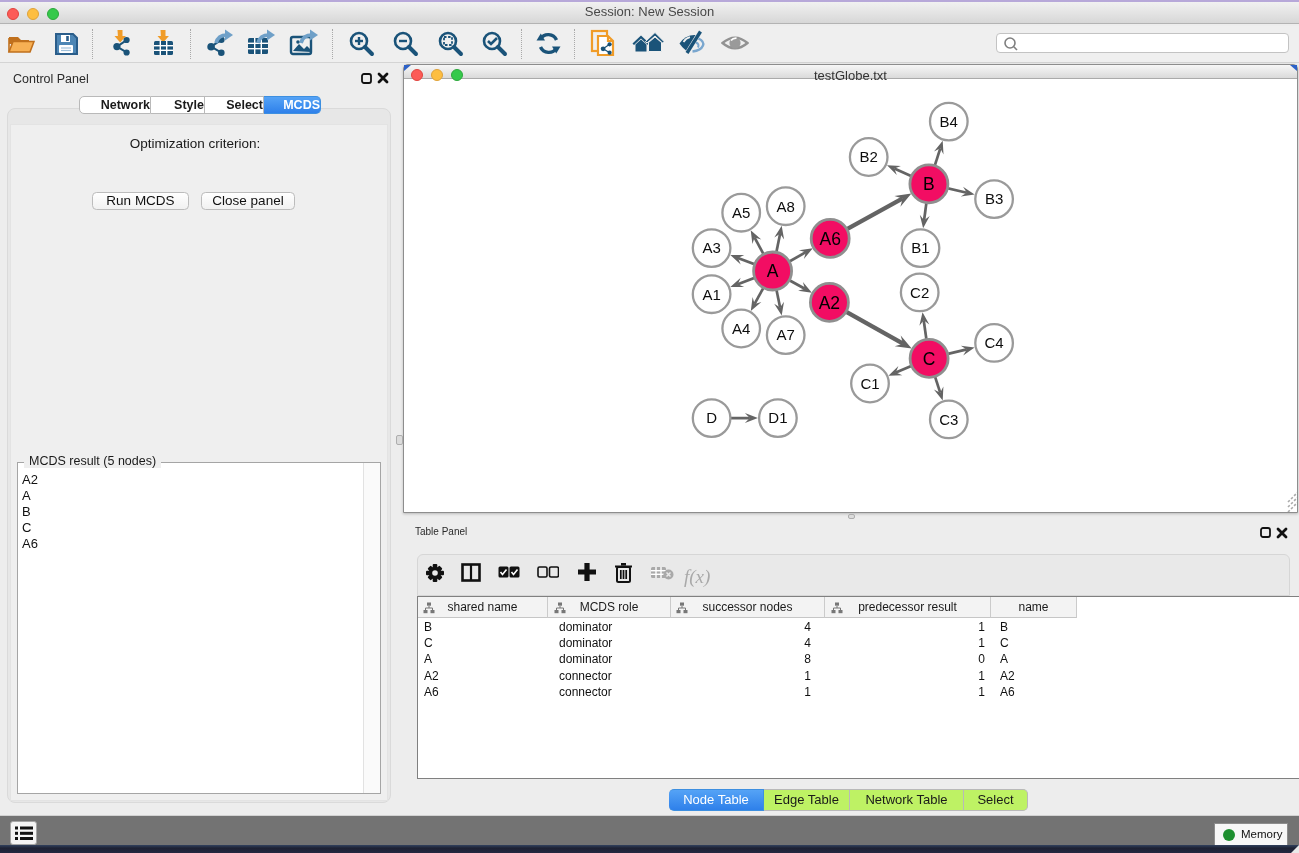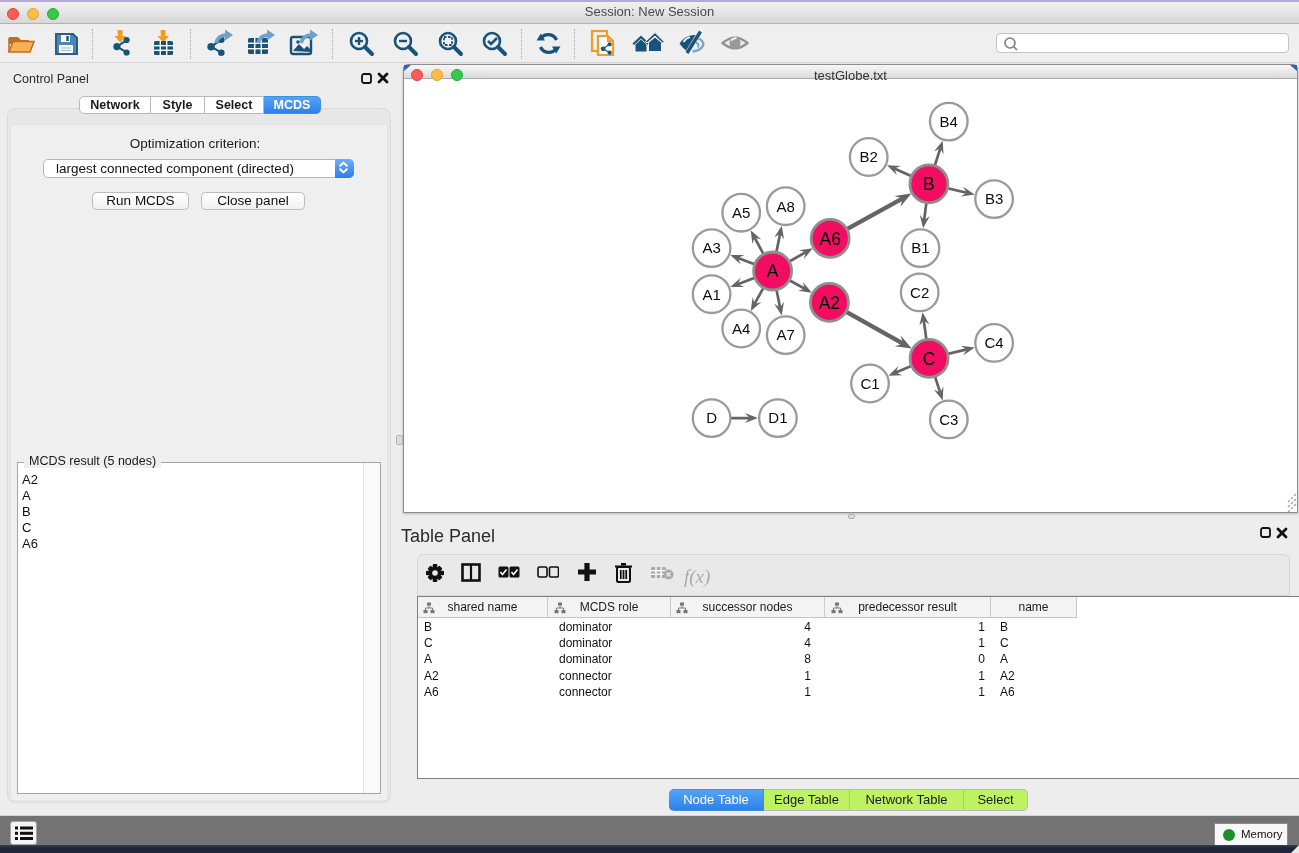--- a/index.html
+++ b/index.html
@@ -10,41 +10,41 @@
 #titlebar .t-yel{left:27px;background:#fdbe41;border:1px solid #dfa23a;}
 #titlebar .t-grn{left:47px;background:#35c94b;border:1px solid #2ca83c;}
 #title-text{left:0;right:0;top:2px;text-align:center;font-size:13px;color:#484848;}
 #toolbar{left:0;top:26px;width:1299px;height:37px;background:#efefef;border-bottom:1px solid #d4d4d4;}
 .sep{top:3px;height:30px;width:0;border-left:1px dotted #a9a9a9;}
 .ticon{top:4px;}
 #searchbox{left:996px;top:7px;width:293px;height:20px;background:#fff;border:1px solid #c3c3c3;border-radius:4px;}
 #main{left:0;top:63px;width:1299px;height:752px;background:#ededed;}
 #cp-title{left:13px;top:9px;font-size:12.5px;color:#2a2a2a;}
 #cp-tabs{left:79px;top:33px;height:18px;display:flex;font-size:12.5px;font-weight:bold;color:#1a1a1a;}
-#cp-tabs div{background:#fff;border:1px solid #b9b9b9;border-left:none;line-height:16px;text-align:center;}
+#cp-tabs div{background:#fff;border:1px solid #b9b9b9;border-left:none;line-height:16px;text-align:right;}
 #cp-tabs div:first-child{border-left:1px solid #b9b9b9;border-radius:5px 0 0 5px;}
 #cp-tabs div.sel{background:linear-gradient(#55a3f6,#2e80ea);color:#fff;border-color:#3d8fe0;border-radius:0 5px 5px 0;}
 #cp-outer{left:7px;top:45px;width:384px;height:695px;background:#e7e7e7;border:1px solid #dadada;border-radius:8px;}
 #cp-inner{left:10px;top:61px;width:378px;height:677px;background:#efefef;border:1px solid #e3e3e3;}
 #opt-label{left:9px;top:73px;width:372px;text-align:center;font-size:13.5px;color:#1a1a1a;}
 #dropdown{left:43px;top:96px;width:311px;height:19px;background:#fff;border:1px solid #b5b5b5;border-radius:5px;font-size:13.5px;color:#111;line-height:17px;padding-left:12px;}
 #dd-btn{right:-1px;top:-1px;width:19px;height:19px;border-radius:0 5px 5px 0;background:linear-gradient(#6db0fb,#2d7ce9);}
 .btn{top:129px;height:18px;background:linear-gradient(#ffffff,#f1f1f1);border:1px solid #bcbcbc;border-radius:4.5px;font-size:13.5px;color:#111;text-align:center;line-height:16px;}
 #fieldset{left:17px;top:399px;width:364px;height:332px;border:1px solid #a5a5a5;}
 #legend{left:24px;top:391px;background:#efefef;padding:0 5px;font-size:12.5px;color:#1a1a1a;}
 #mlist{left:18px;top:400px;width:362px;height:330px;background:#fff;font-size:13px;color:#111;padding:9px 0 0 4px;line-height:16px;}
 #mscroll{left:363px;top:400px;width:17px;height:330px;background:#fafafa;border-left:1px solid #e2e2e2;}
 #gwin{left:403px;top:1px;width:895px;height:449px;background:#fff;border:1px solid #8d8d8d;border-radius:5px 5px 0 0;box-shadow:0 1px 3px rgba(0,0,0,.22);}
 #gtitle{left:0;top:0;width:893px;height:14px;background:linear-gradient(#f7f7f7,#dadada);border-bottom:1px solid #aaa;border-radius:5px 5px 0 0;}
 #gtitle .t-red{left:7px;top:4px;background:#fc5b57;border:1px solid #e0443e;}
 #gtitle .t-yel{left:27px;top:4px;background:#fdbe41;border:1px solid #dfa23a;}
 #gtitle .t-grn{left:47px;top:4px;background:#35c94b;border:1px solid #2ca83c;}
 #gtitle-text{left:0;right:0;top:3px;text-align:center;font-size:13px;color:#333;}
 #gcanvas{left:0;top:21px;width:893px;height:426px;}
-#tp-title{left:401px;top:463px;font-size:18px;color:#2a2a2a;}
+#tp-title{left:415px;top:463px;font-size:10px;color:#2a2a2a;}
 #tp-toolbar{left:417px;top:491px;width:873px;height:42px;background:#e9e9e9;border:1px solid #d6d6d6;border-radius:6px 6px 0 0;}
 #ttable{left:417px;top:533px;width:984px;height:183px;background:#fff;border:1px solid #808080;font-size:12px;color:#111;}
 .th{top:0;height:21px;background:#f3f3f3;border-right:1px solid #cbcbcb;border-bottom:1px solid #c6c6c6;text-align:center;line-height:21px;font-size:12px;color:#1a1a1a;}
 .trow{height:16.2px;line-height:16.2px;white-space:pre;}
 #btabs{left:669px;top:726px;height:22px;display:flex;font-size:13px;color:#1a1a1a;}
 #btabs div{background:#bef264;border:1px solid #b9b9b9;border-left:none;line-height:20px;text-align:center;}
 #btabs div.sel{background:linear-gradient(#55a3f6,#2e80ea);color:#fff;border-color:#3d8fe0;border-radius:5px 0 0 5px;}
 #btabs div:last-child{border-radius:0 5px 5px 0;}
 #statusbar{left:0;top:815px;width:1299px;height:30px;background:#737373;border-top:1px solid #d2d2d2;}
 #listbtn{left:10px;top:5px;width:27px;height:24px;background:#f4f4f4;border:1px solid #a5a5a5;border-radius:3px;}
@@ -199,26 +199,22 @@
     </svg>
   <div id="cp-outer" class="abs"></div>
   <div id="cp-inner" class="abs"></div>
   <div id="cp-tabs" class="abs">
       <div style="width:72px">Network</div>
       <div style="width:54px">Style</div>
       <div style="width:59px">Select</div>
       <div class="sel" style="width:57px">MCDS</div>
     </div>
   <div id="opt-label" class="abs">Optimization criterion:</div>
-  <div id="dropdown" class="abs">largest connected component (directed)<div id="dd-btn" class="abs"><svg width="17" height="17" viewBox="0 0 17 17">
-          <path d="M5.2 6.8 L8.5 3.6 L11.8 6.8" stroke="#fff" stroke-width="2" fill="none" stroke-linecap="round" stroke-linejoin="round"></path>
-          <path d="M5.2 10.2 L8.5 13.4 L11.8 10.2" stroke="#fff" stroke-width="2" fill="none" stroke-linecap="round" stroke-linejoin="round"></path>
-        </svg></div></div>
   <div class="abs btn" style="left:92px;width:97px">Run MCDS</div>
-  <div class="abs btn" style="left:201px;width:104px">Close panel</div>
+  <div class="abs btn" style="left:201px;width:94px">Close panel</div>
   <div id="fieldset" class="abs"></div>
   <div id="mlist" class="abs">A2<br>A<br>B<br>C<br>A6</div>
   <div id="mscroll" class="abs"></div>
   <div id="legend" class="abs">MCDS result (5 nodes)</div>
 
   <div id="gwin" class="abs">
     <div id="gtitle" class="abs">
       <div class="abs tl t-red"></div>
         <div class="abs tl t-yel"></div>
         <div class="abs tl t-grn"></div>

